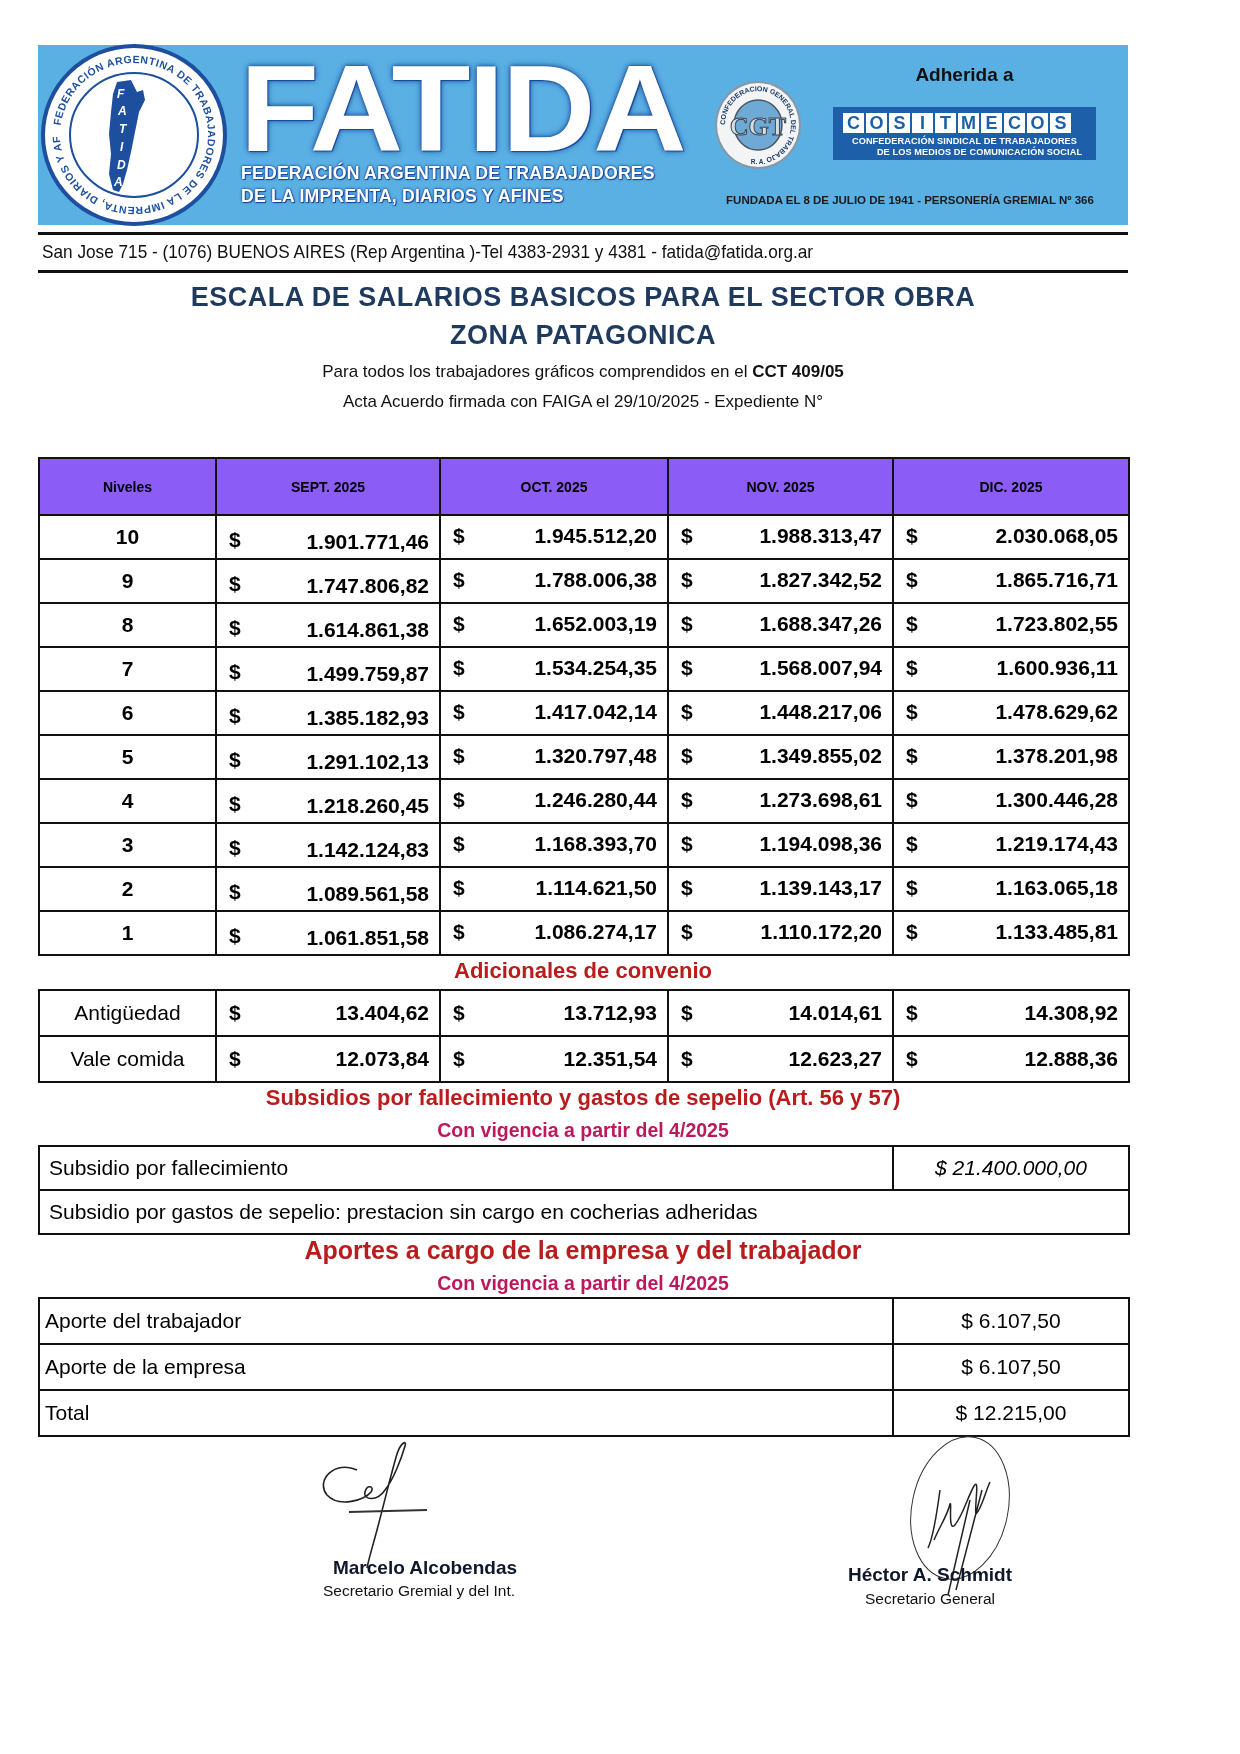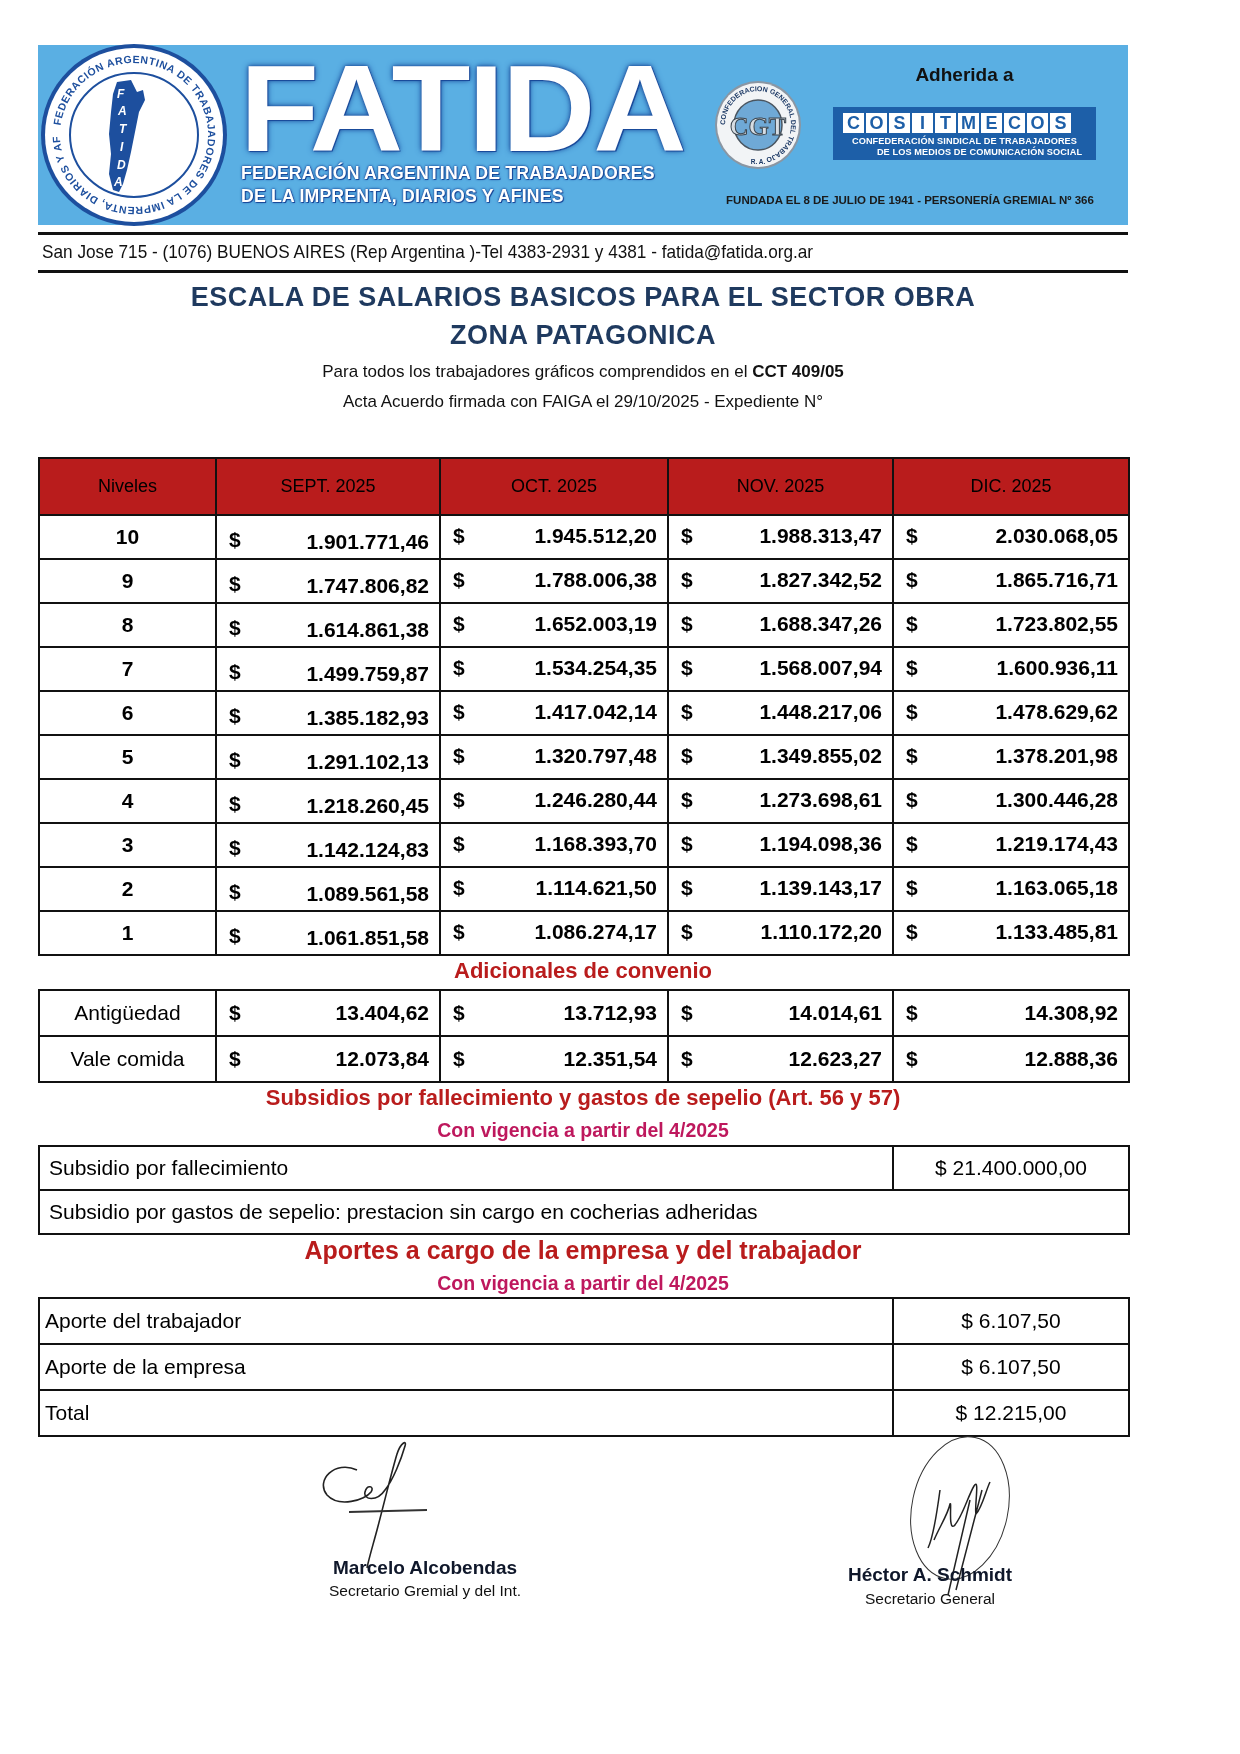--- a/index.html
+++ b/index.html
@@ -39,21 +39,21 @@
   .title.t2 { top: 320px; }
   .subline { position: absolute; left: 38px; width: 1090px; text-align: center; font-size: 17px; color: #111; }
   .subline.s1 { top: 362px; }
   .subline.s2 { top: 392px; }
   .subline b { font-weight: bold; }
 
   
   table { position: absolute; left: 38px; width: 1090px; border-collapse: collapse; table-layout: fixed; }
   td, th { border: 2.5px solid #111; }
   .main-table { top: 457px; }
-  .main-table th { height: 57px; background: #b91c1c; font-weight: normal; font-size: 18px; text-align: center; }
+  .main-table th { height: 57px; background: #8b5cf6; font-weight: bold; font-size: 14px; text-align: center; }
   .main-table td { height: 44px; font-weight: bold; font-size: 21px; }
   .lvl { text-align: center; vertical-align: top; padding-top: 9px; }
   .money { position: relative; }
   .money .cur { position: absolute; left: 12px; bottom: 6px; font-size: 21px; }
   .money .amt { position: absolute; right: 10px; bottom: 6px; }
   .money.hi .cur { top: 8px; bottom: auto; }
   .money.hi .amt { top: 8px; bottom: auto; }
   .money.lo .amt { top: auto; bottom: 4px; }
 
   .section-h { position: absolute; left: 38px; width: 1090px; text-align: center; font-weight: bold; color: #b91c1c; }
@@ -64,21 +64,21 @@
   .vig.v1 { top: 1119px; }
   .vig.v2 { top: 1272px; }
 
   .adic-table { top: 989px; }
   .adic-table td { height: 46px; font-size: 21px; }
   .adic-table .lbl { text-align: center; font-weight: normal; font-size: 21px; }
   .adic-table .money .cur, .adic-table .money .amt { top: 10px; bottom: auto; font-weight: bold; }
 
   .sub-table { top: 1145px; }
   .sub-table td { height: 44px; font-size: 21px; padding-left: 9px; }
-  .sub-table td.val { text-align: center; padding-left: 0; }
+  .sub-table td.val { text-align: center; padding-left: 0; font-style: italic; }
 
   .apo-table { top: 1297px; }
   .apo-table td { height: 46px; font-size: 21px; padding-left: 5px; }
   .apo-table td.val { text-align: center; padding-left: 0; }
 
   
   .sig-svg { position: absolute; }
   .sig-name { position: absolute; font-weight: bold; font-size: 19px; color: #0f172a; text-align: center; white-space: nowrap; }
   .sig-role { position: absolute; font-size: 15.5px; color: #111; text-align: center; white-space: nowrap; }
 </style>
@@ -457,20 +457,20 @@
       <td class="val">$ 12.215,00</td>
     </tr>
   </tbody>
 </table>
 
 <svg class="sig-svg" style="left:305px; top:1440px; width:150px; height:130px;" viewBox="0 0 150 130">
   <path d="M 52 30 C 30 20, 10 40, 22 55 C 34 68, 60 60, 66 52 C 70 46, 62 44, 60 52 C 58 60, 72 62, 80 50 C 88 40, 96 20, 100 6 C 102 0, 96 2, 92 14 C 86 34, 80 60, 72 90 C 68 105, 64 118, 62 128" fill="none" stroke="#222" stroke-width="1.6"></path>
   <path d="M 44 72 L 122 70" fill="none" stroke="#333" stroke-width="1.8"></path>
 </svg>
 <div class="sig-name" style="left:300px; top:1557px; width:250px;">Marcelo Alcobendas</div>
-<div class="sig-role" style="left:290px; top:1582px; width:270px;">Secretario Gremial y del Int.</div>
+<div class="sig-role" style="left:284px; top:1582px; width:270px;">Secretario Gremial y del Int.</div>
 
 <svg class="sig-svg" style="left:870px; top:1430px; width:170px; height:170px;" viewBox="0 0 170 170">
   <ellipse cx="90" cy="78" rx="48" ry="72" fill="none" stroke="#333" stroke-width="1" transform="rotate(12 90 78)"></ellipse>
   <path d="M 70 60 C 66 90, 62 110, 58 118 M 64 110 C 70 96, 78 84, 80 74 C 82 70, 78 100, 84 96 C 92 88, 98 66, 104 56 C 110 46, 104 80, 106 84 C 112 78, 116 60, 120 52 M 112 60 L 86 160 M 100 70 L 78 165" fill="none" stroke="#222" stroke-width="1.5"></path>
 </svg>
 <div class="sig-name" style="left:820px; top:1564px; width:220px;">Héctor A. Schmidt</div>
 <div class="sig-role" style="left:830px; top:1590px; width:200px;">Secretario General</div>
 
 </body></html>

